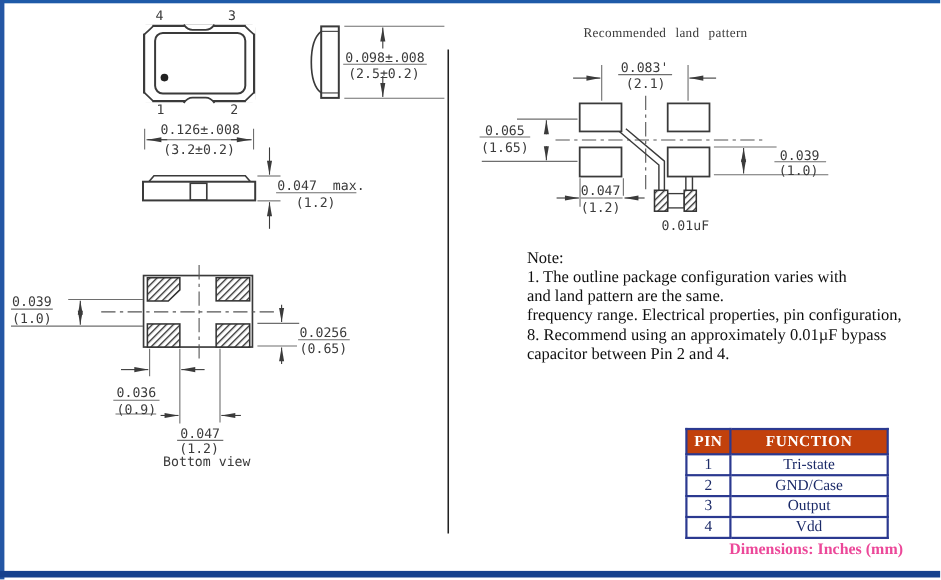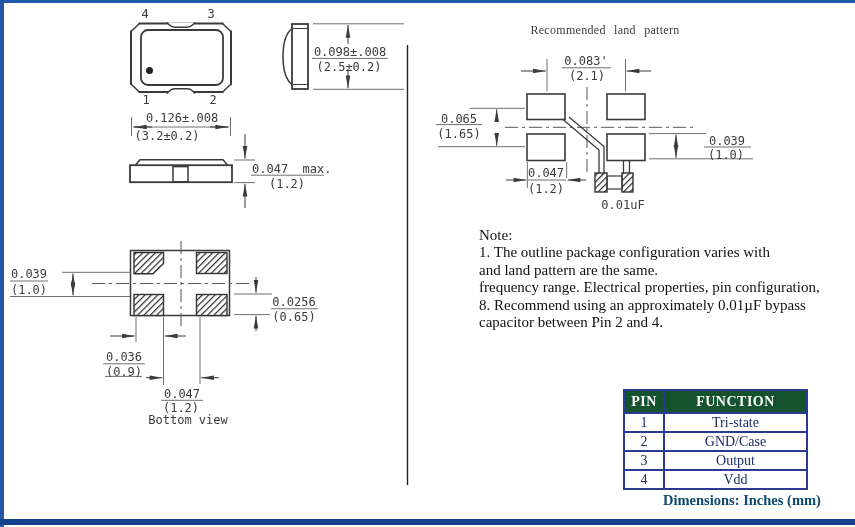--- a/index.html
+++ b/index.html
@@ -13,27 +13,27 @@
   .t,.tl{position:absolute;font-family:"DejaVu Sans Mono",monospace;font-size:12px;
          color:#3b3b3b;line-height:1;white-space:pre;}
   .t{transform:translateX(-50%);}
   .lp-title{font-size:12px;letter-spacing:.3px;word-spacing:5px;font-family:Liberation Serif, serif;}
   
   .note{position:absolute;left:431px;top:227px;width:390px;font-family:"Liberation Serif",serif;
         font-size:15px;line-height:17.4px;color:#101010;margin-left:48px;}
   
   .pin-table{position:absolute;left:623px;top:389px;width:185px;border-collapse:collapse;
              font-family:"Liberation Serif",serif;table-layout:fixed;}
-  .pin-table th{background:#14532d;color:#ffffff;font-weight:bold;font-size:14px;
+  .pin-table th{background:#c2410c;color:#ffffff;font-weight:bold;font-size:14px;
                 letter-spacing:.5px;height:21px;padding:0;border:2px solid #2B3990;}
   .pin-table td{height:17px;padding:0;border:2px solid #2B3990;text-align:center;
                 font-size:14px;color:#1b2a68;line-height:1;}
   .col-pin{width:40px;}
   .dims-label{position:absolute;left:663px;top:492px;font-family:"Liberation Serif",serif;
-              font-weight:bold;font-size:14.5px;color:#0c4a6e;white-space:nowrap;}
+              font-weight:bold;font-size:14.5px;color:#ec4899;white-space:nowrap;}
 </style>
 </head>
 <body>
 
 <div class="page">
 
   <div class="b-top"></div>
   <div class="b-left"></div>
   <div class="b-bottom"></div>
 
@@ -189,21 +189,21 @@
       <line x1="586" y1="180" x2="567.7" y2="180" marker-end="url(#ar)" stroke="#3b3b3b"></line>
     </g>
   </svg>
 
   <span class="t" style="left:145px;top:8px">4</span>
   <span class="t" style="left:211px;top:8px">3</span>
   <span class="t" style="left:146px;top:94px">1</span>
   <span class="t" style="left:213px;top:94px">2</span>
 
   <span class="t" style="left:182px;top:112px">0.126±.008</span>
-  <span class="t" style="left:167px;top:130px">(3.2±0.2)</span>
+  <span class="t" style="left:181px;top:130px">(3.2±0.2)</span>
 
   <span class="t" style="left:350px;top:46px">0.098±.008</span>
   <span class="t" style="left:349px;top:61px">(2.5±0.2)</span>
 
   <span class="tl" style="left:252px;top:163px">0.047  max.</span>
   <span class="t" style="left:287px;top:178px">(1.2)</span>
 
   <span class="t" style="left:29px;top:268px">0.039</span>
   <span class="t" style="left:29px;top:283.5px">(1.0)</span>
   <span class="t" style="left:294px;top:296px">0.0256</span>

